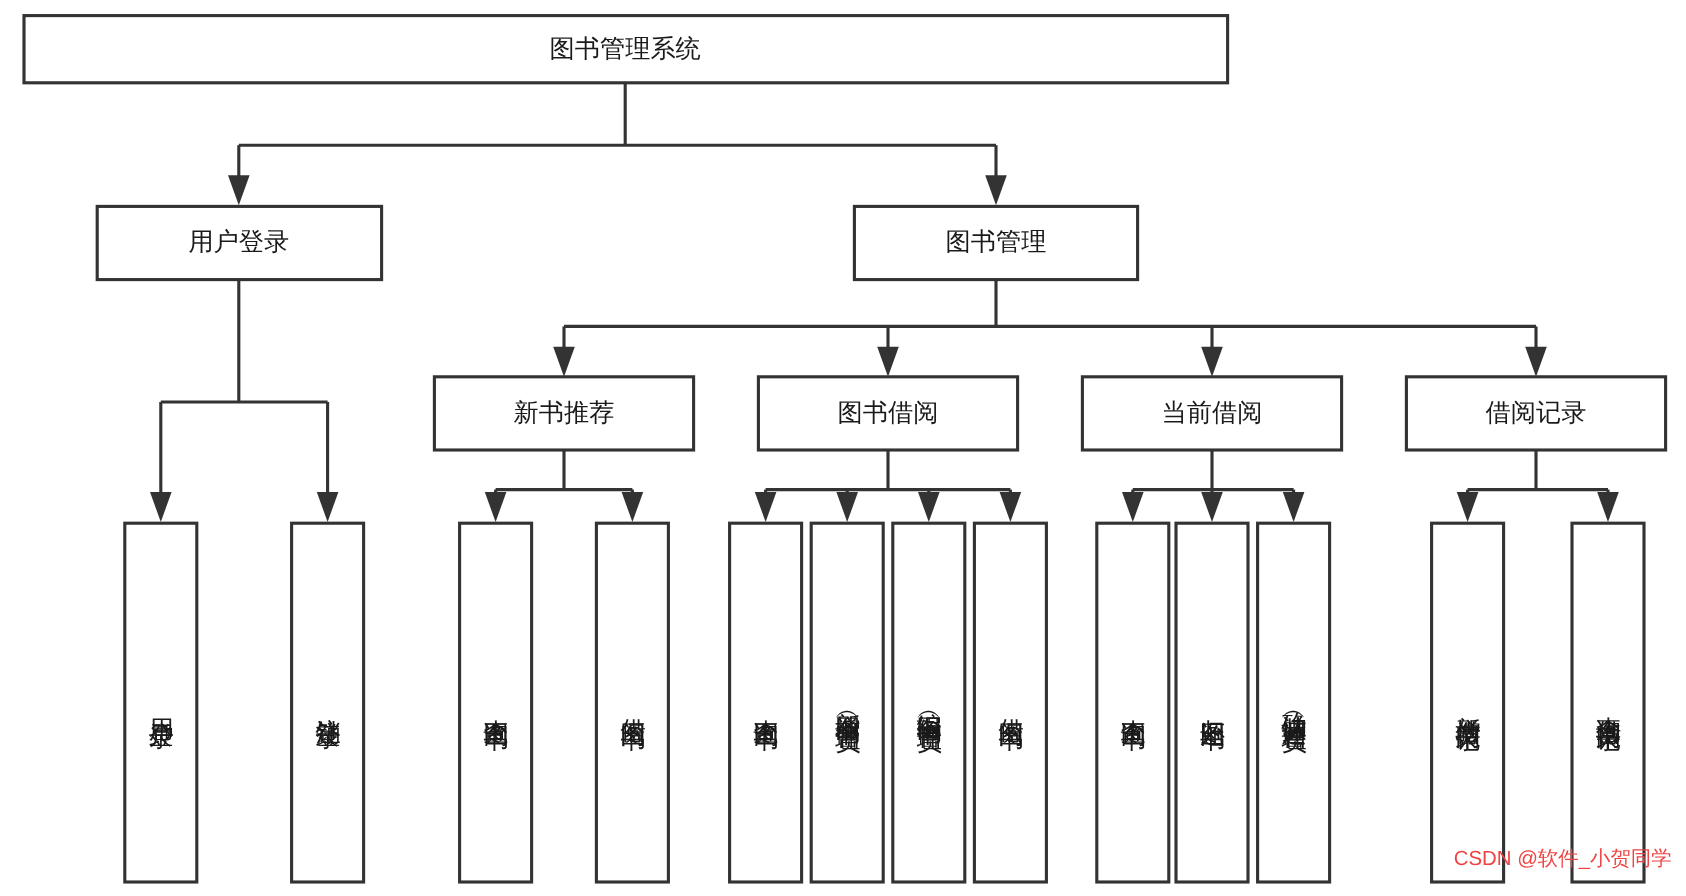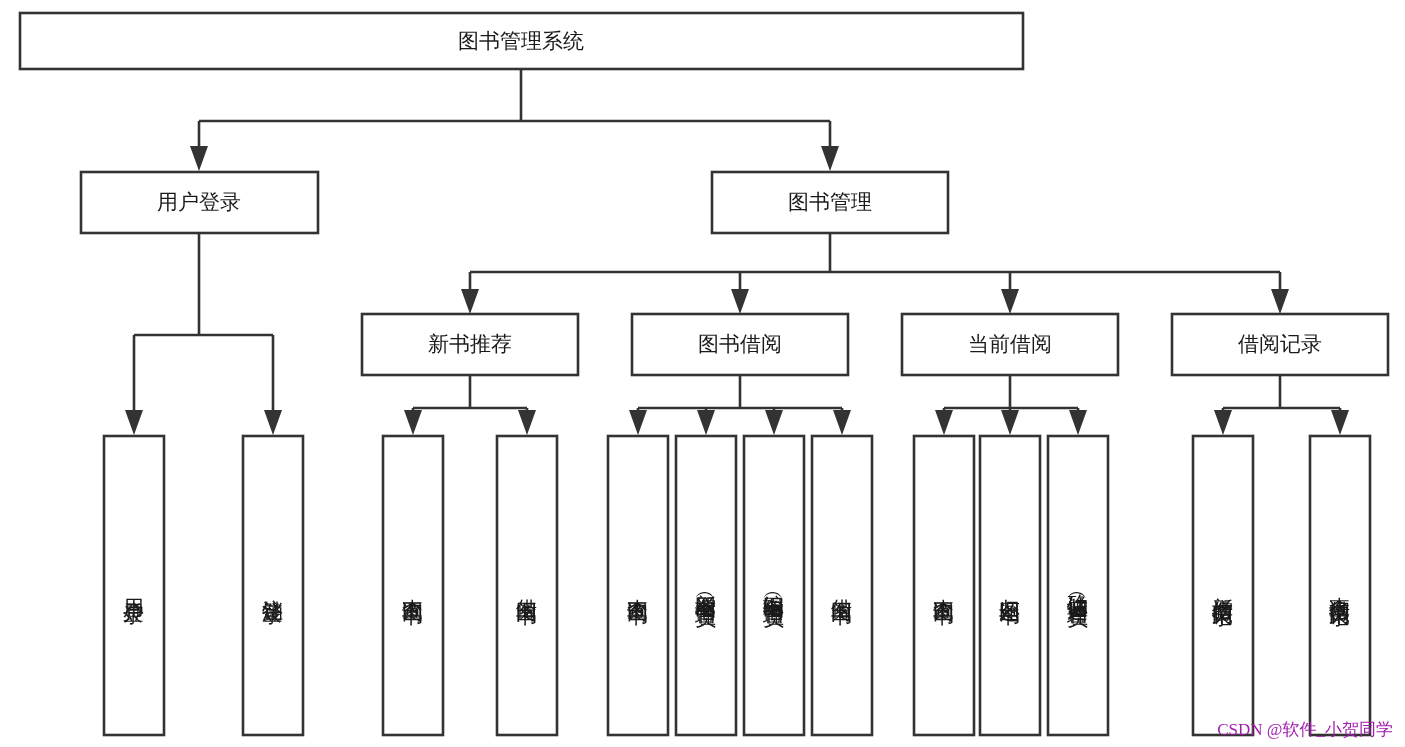--- a/index.html
+++ b/index.html
@@ -54,24 +54,24 @@
     fill: #1a1a1a;
     writing-mode: vertical-rl;
     text-orientation: upright;
     glyph-orientation-vertical: 0;
     text-anchor: middle;
     letter-spacing: 2px;
   }
   .watermark-text {
     position: absolute;
     right: 12px;
-    bottom: 6px;
-    font-family: Liberation Serif, serif;
+    bottom: 20px;
+    font-family: Liberation Sans, sans-serif;
     font-size: 17px;
-    color: #a21caf;
+    color: #ef4444;
     white-space: nowrap;
     user-select: none;
   }
 </style>
 </head>
 <body>
 
 <div id="diagram-root">
   <svg class="diagram" viewBox="0 0 1405 747" xmlns="http://www.w3.org/2000/svg">
 

